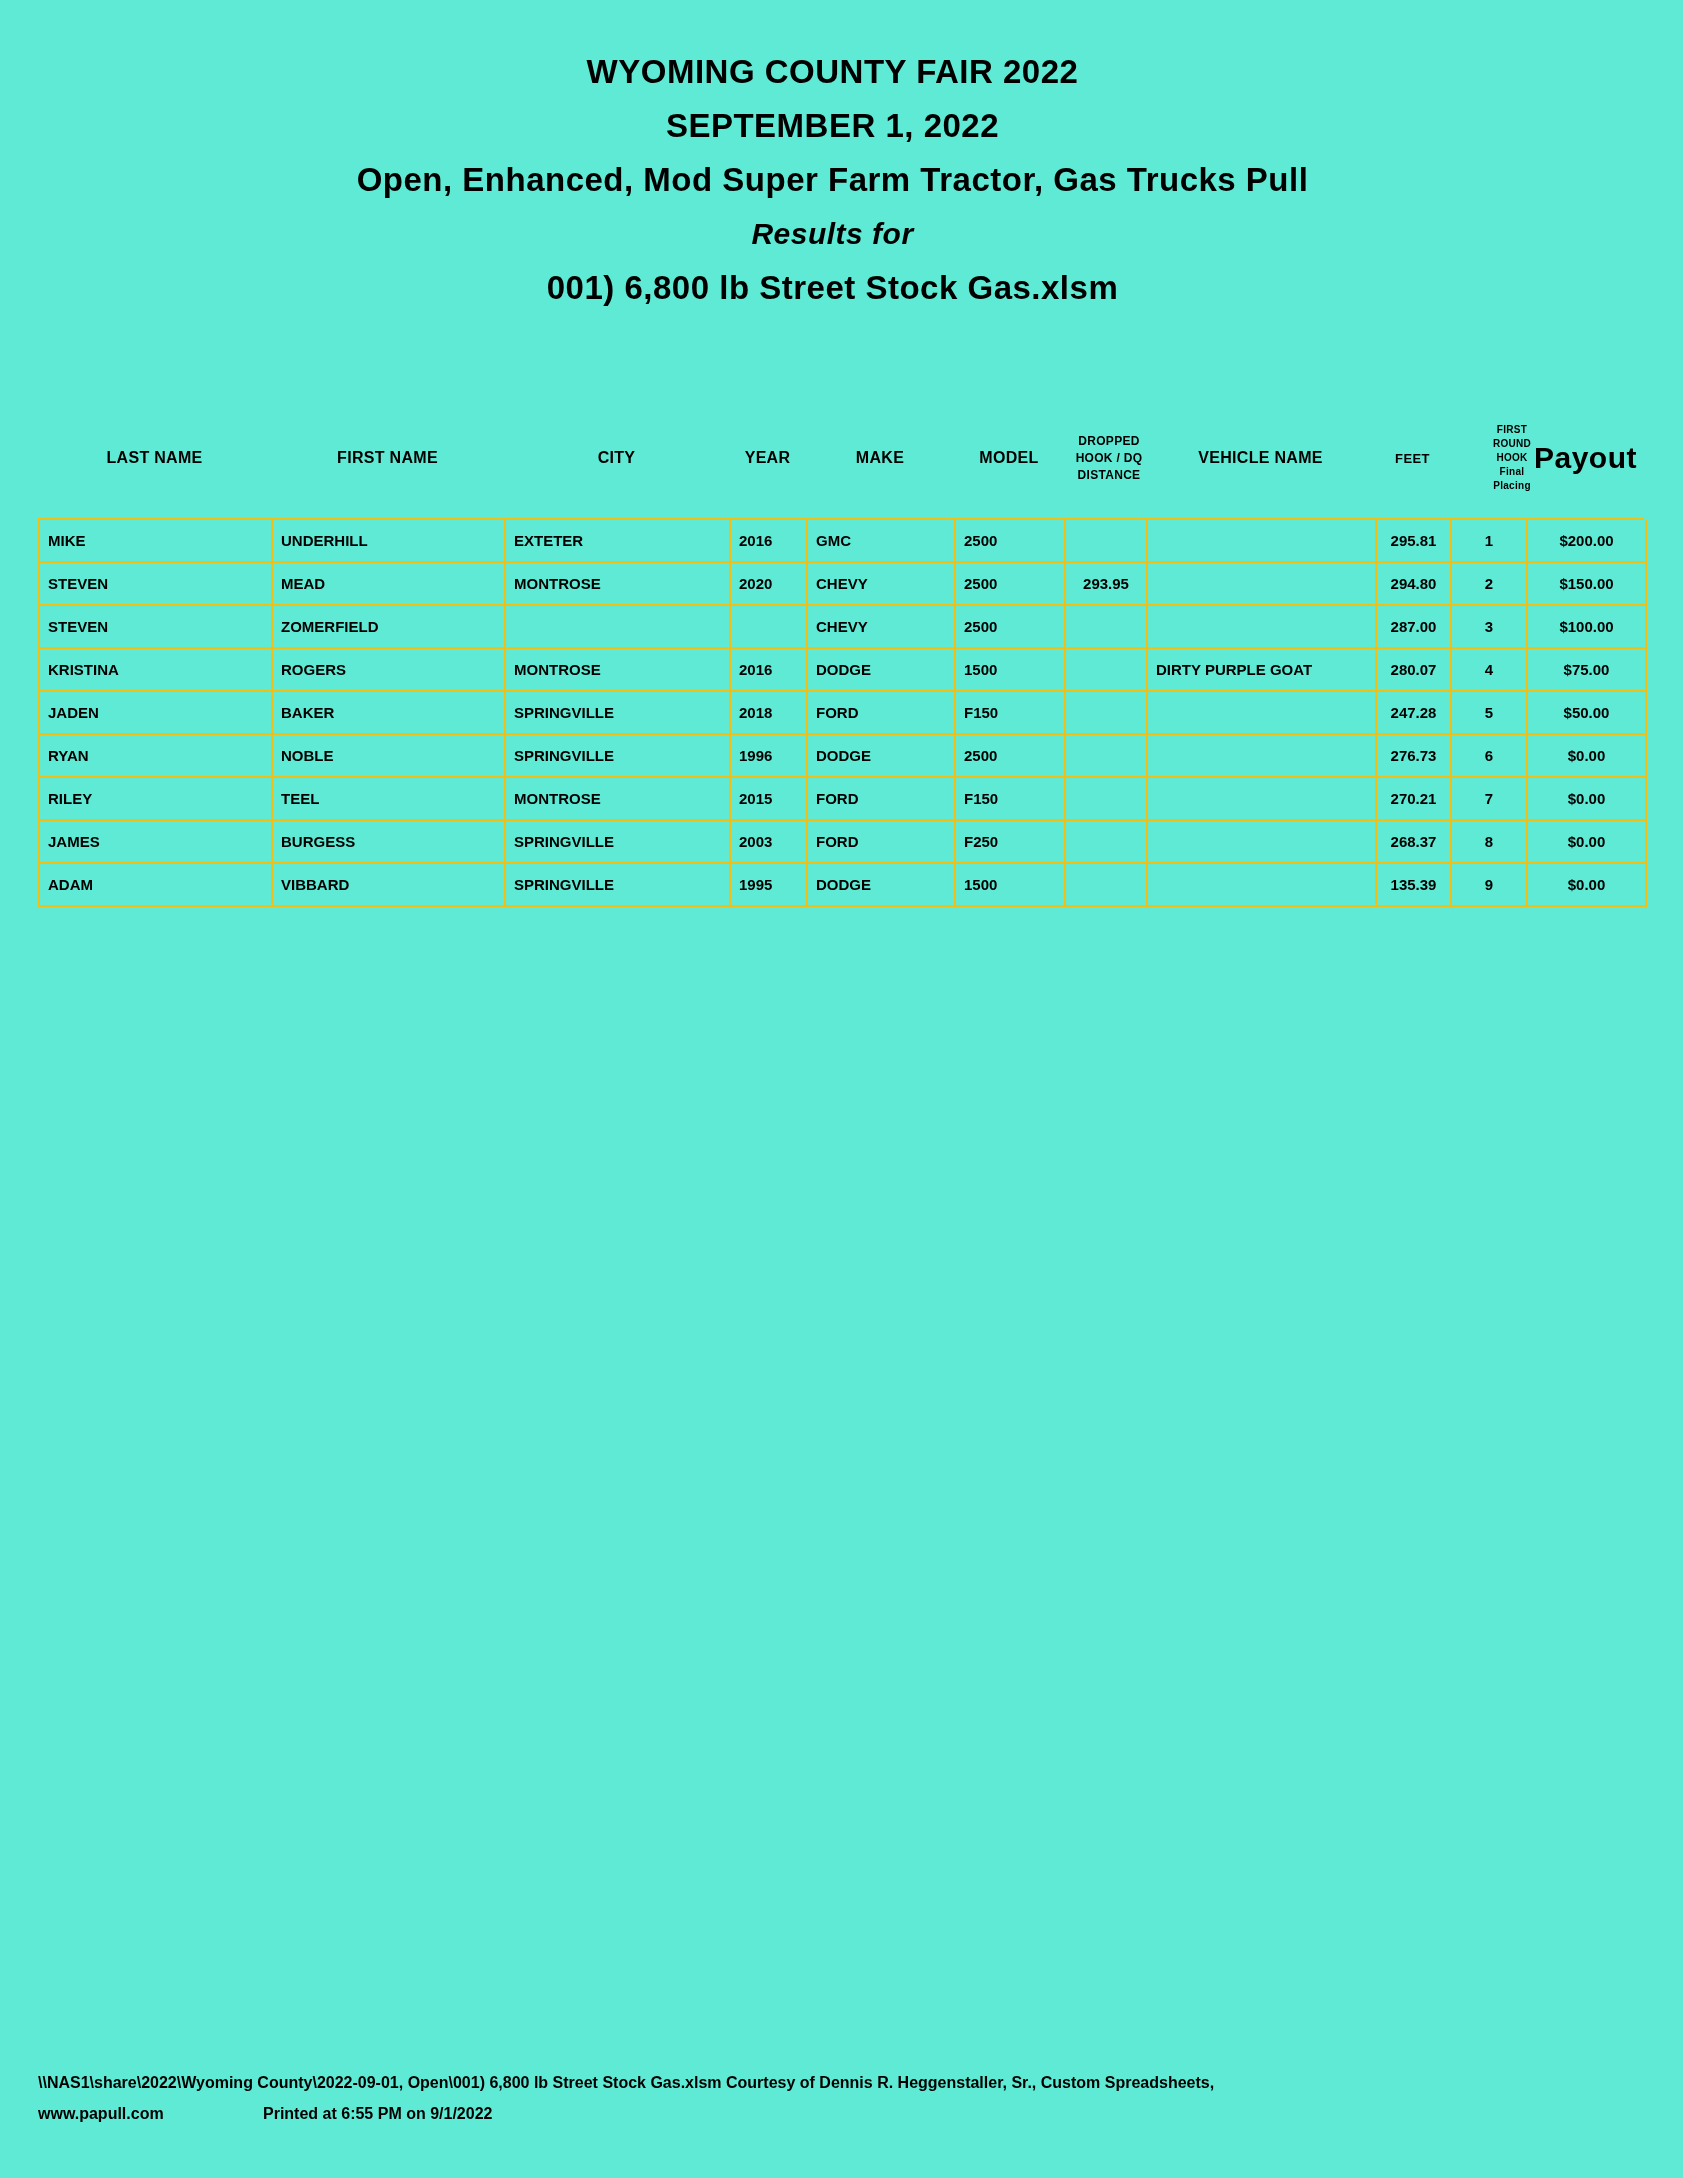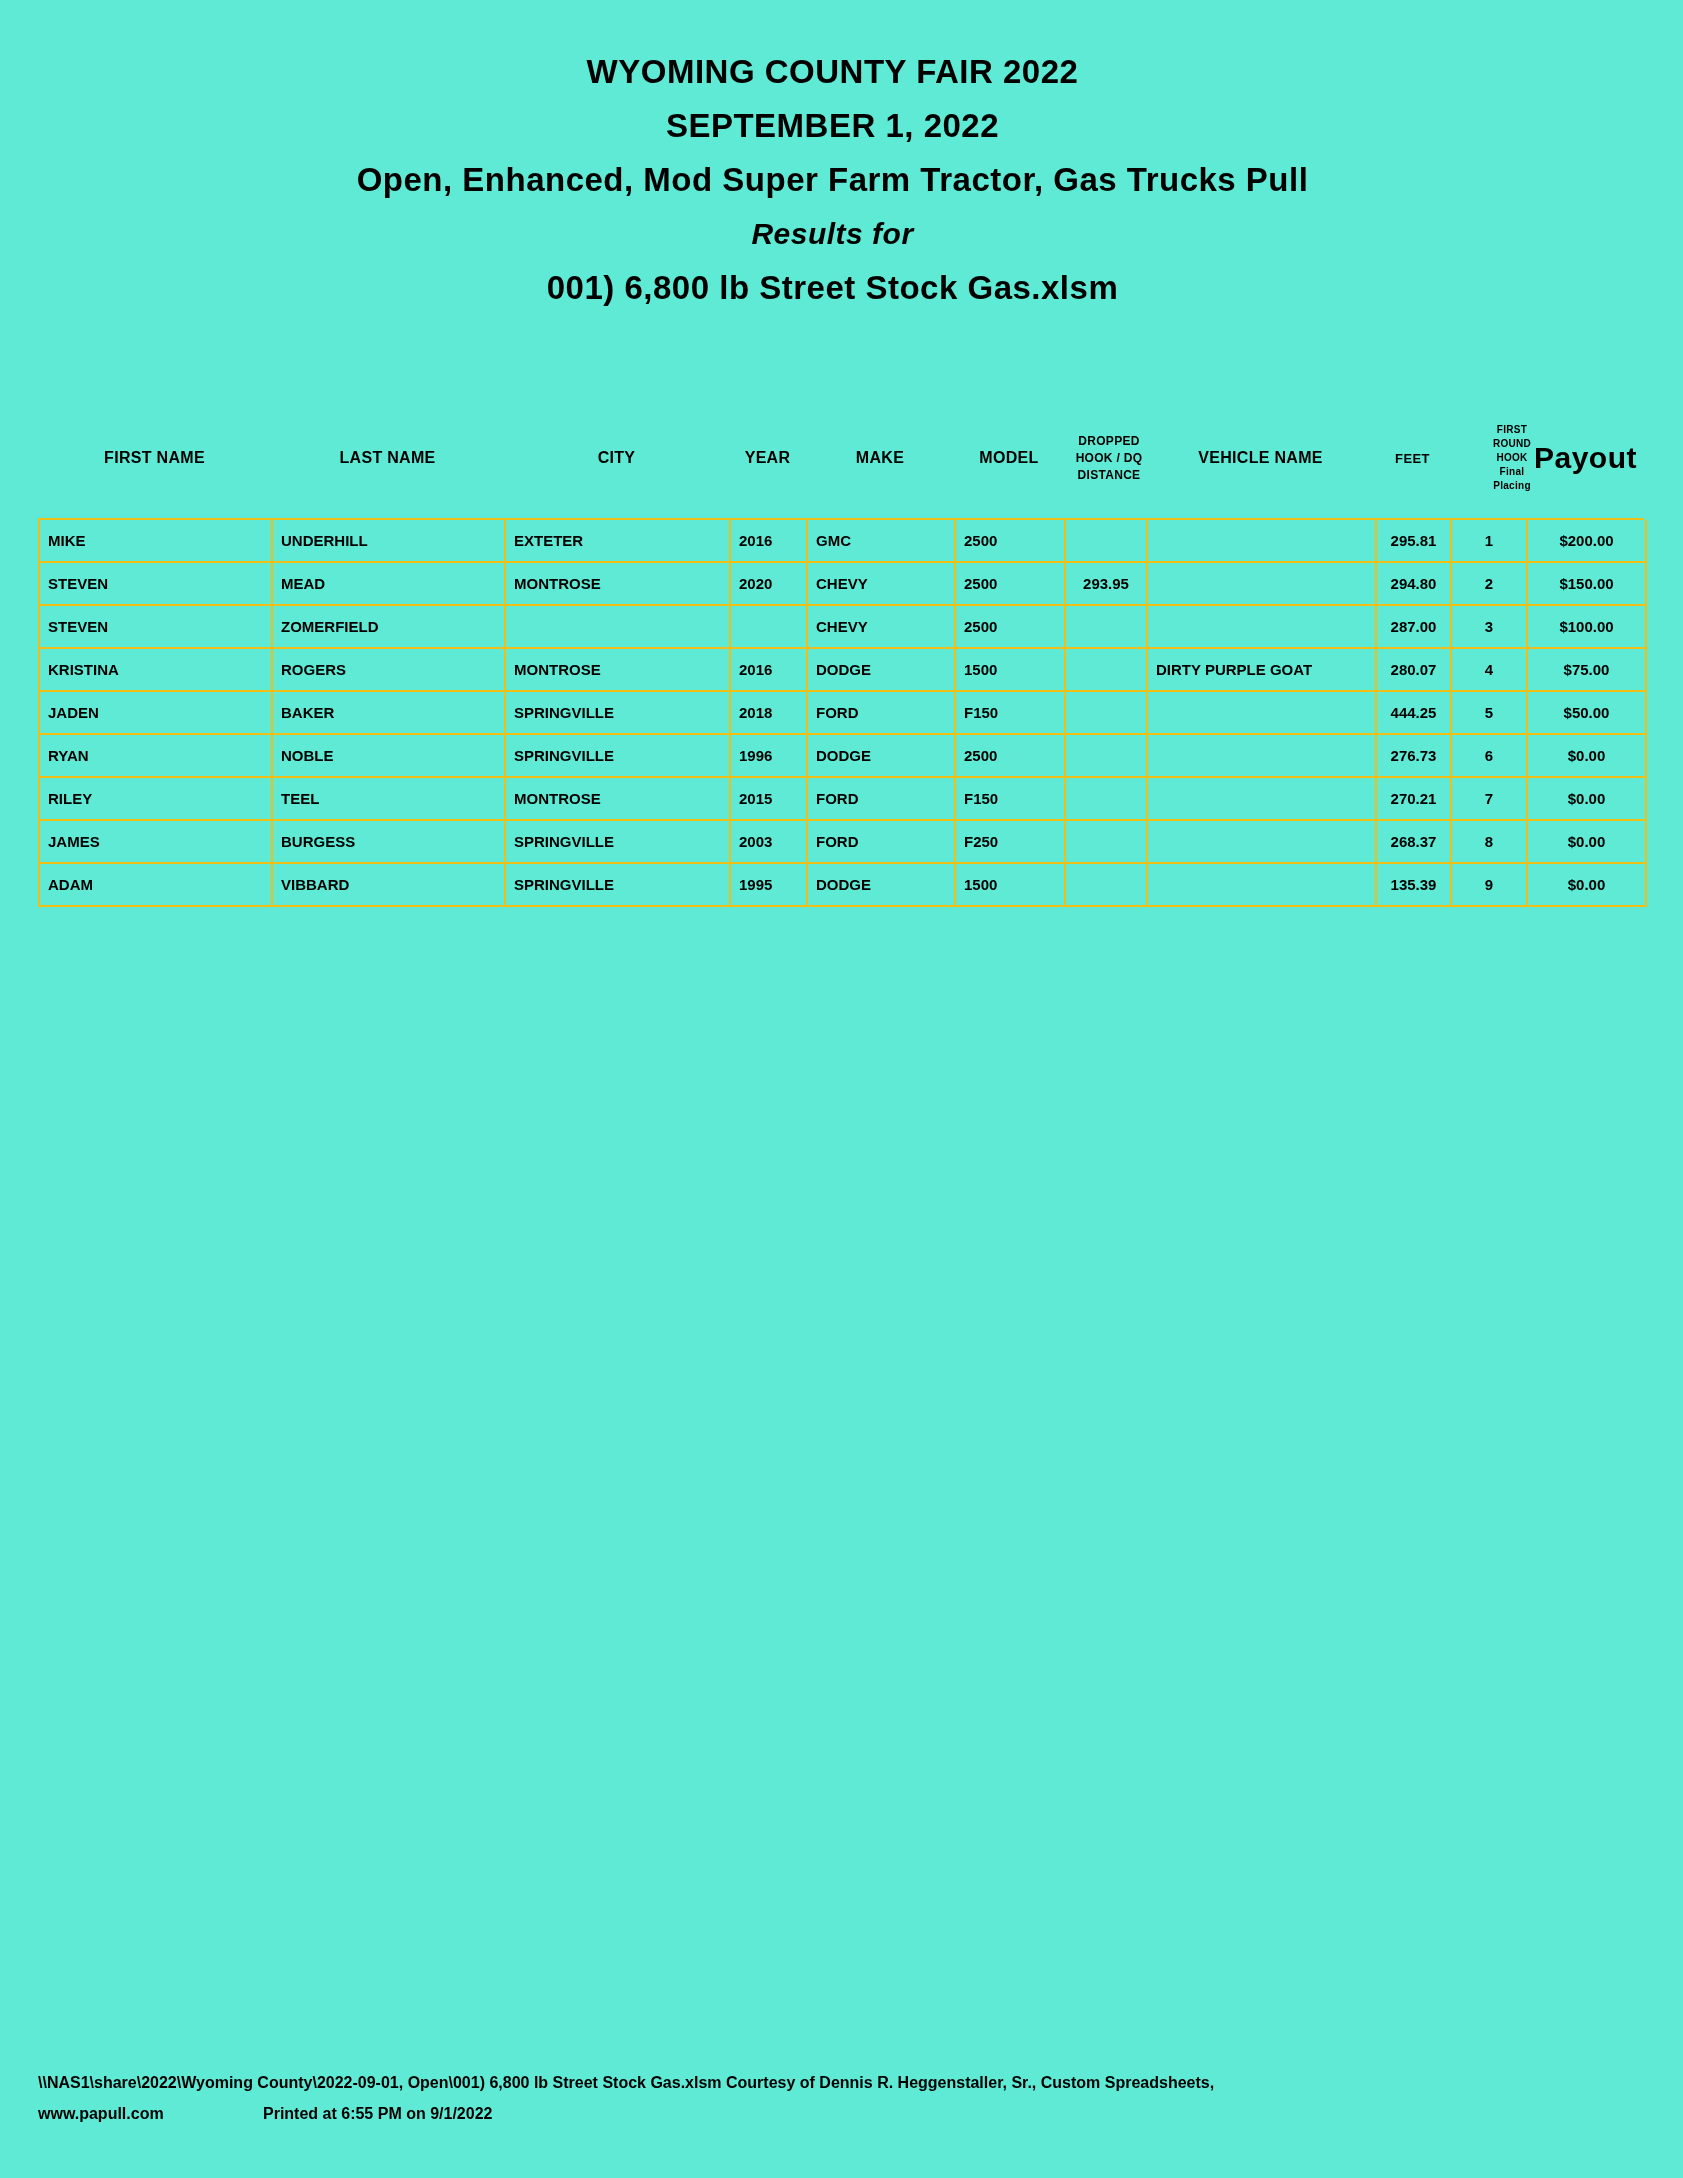--- a/index.html
+++ b/index.html
@@ -95,24 +95,24 @@
   <div class="title-block">
     <div class="title-line">WYOMING COUNTY FAIR 2022</div>
     <div class="title-line">SEPTEMBER 1, 2022</div>
     <div class="title-line">Open, Enhanced, Mod Super Farm Tractor, Gas Trucks Pull</div>
     <div class="title-line smaller">Results for</div>
     <div class="title-line">001) 6,800 lb Street Stock Gas.xlsm</div>
   </div>
 
   <div class="col-headers">
     <div class="col-header">
+      <span class="h-lg">LAST NAME</span>
+    </div>
+    <div class="col-header">
       <span class="h-lg">FIRST NAME</span>
-    </div>
-    <div class="col-header">
-      <span class="h-lg">LAST NAME</span>
     </div>
     <div class="col-header">
       <span class="h-lg">CITY</span>
     </div>
     <div class="col-header">
       <span class="h-lg">YEAR</span>
     </div>
     <div class="col-header">
       <span class="h-lg">MAKE</span>
     </div>
@@ -195,21 +195,21 @@
       </div>
       <div class="grid-row">
         <div class="grid-cell a-left">JADEN</div>
         <div class="grid-cell a-left">BAKER</div>
         <div class="grid-cell a-left">SPRINGVILLE</div>
         <div class="grid-cell a-left">2018</div>
         <div class="grid-cell a-left">FORD</div>
         <div class="grid-cell a-left">F150</div>
         <div class="grid-cell a-center"></div>
         <div class="grid-cell a-left"></div>
-        <div class="grid-cell a-center">444.25</div>
+        <div class="grid-cell a-center">247.28</div>
         <div class="grid-cell a-center">5</div>
         <div class="grid-cell a-center">$50.00</div>
       </div>
       <div class="grid-row">
         <div class="grid-cell a-left">RYAN</div>
         <div class="grid-cell a-left">NOBLE</div>
         <div class="grid-cell a-left">SPRINGVILLE</div>
         <div class="grid-cell a-left">1996</div>
         <div class="grid-cell a-left">DODGE</div>
         <div class="grid-cell a-left">2500</div>

